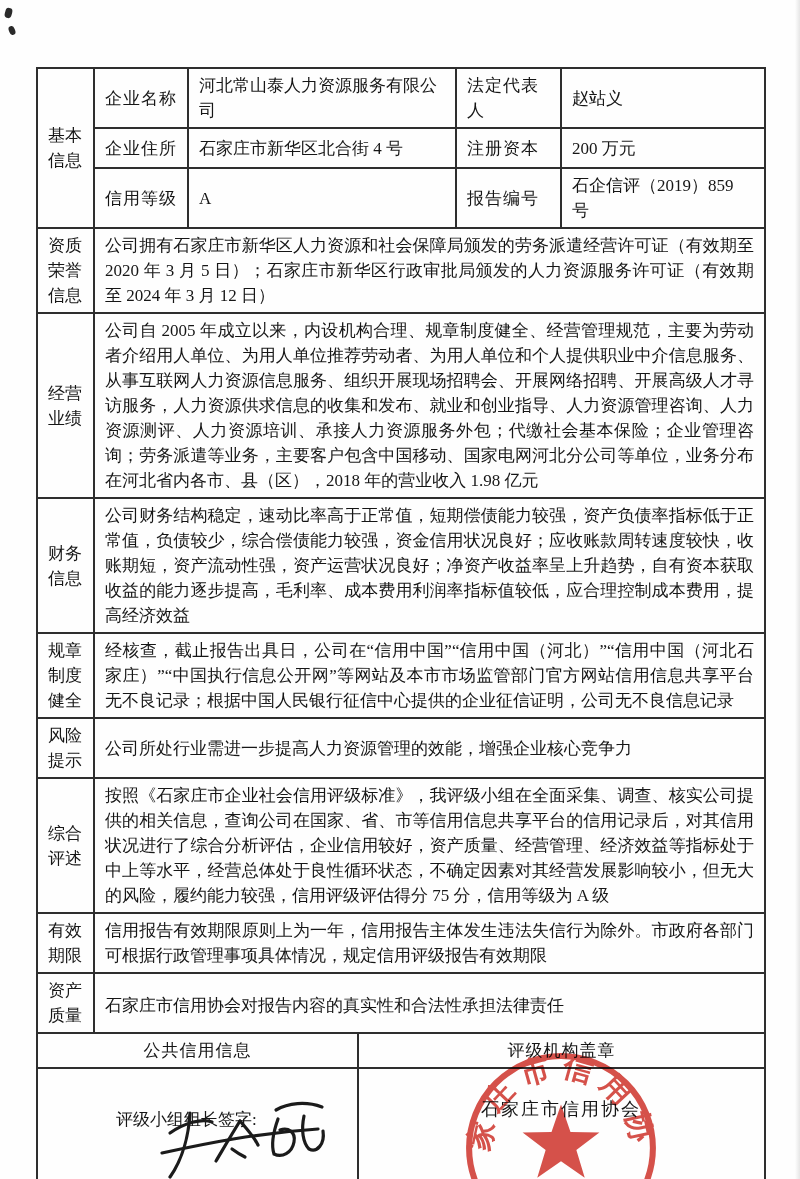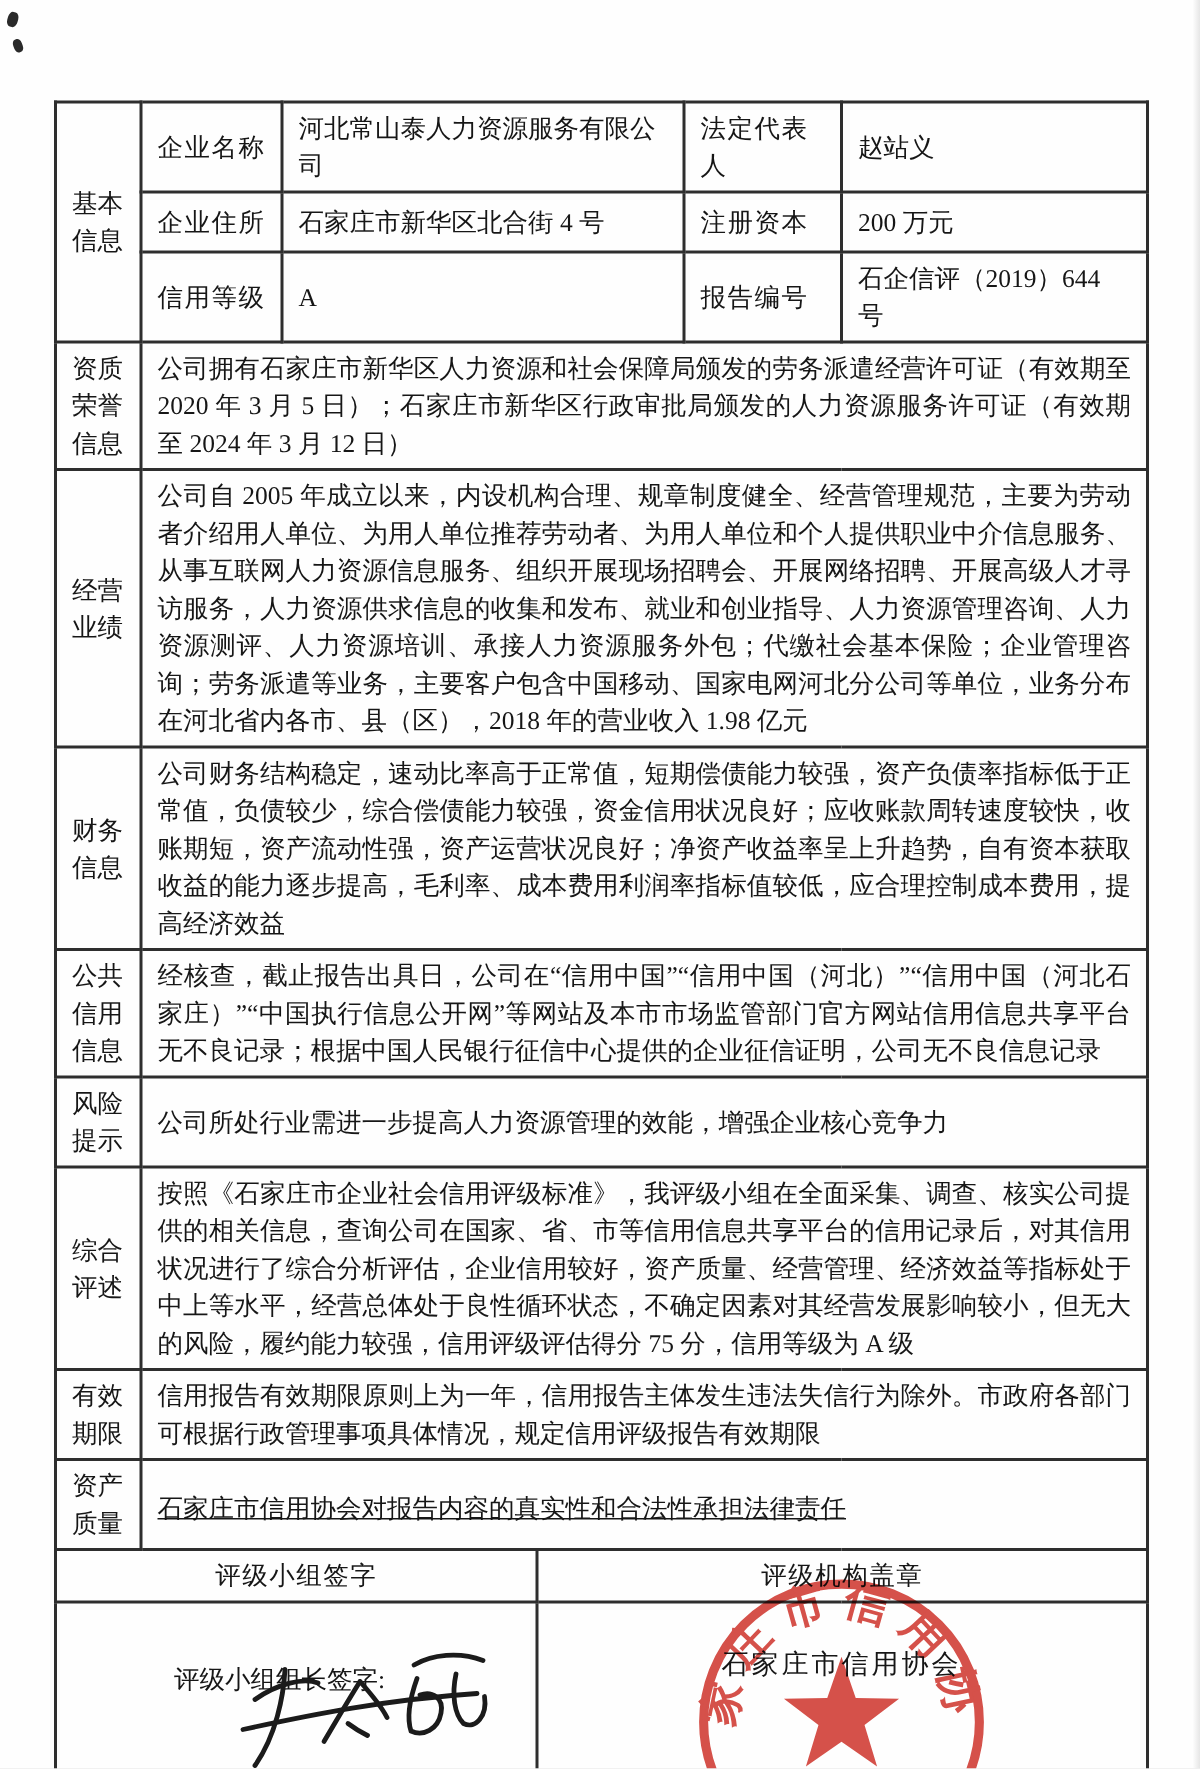--- a/index.html
+++ b/index.html
@@ -43,21 +43,21 @@
   td.rowhead{
     text-align:left;
     padding:4px 8px;
     font-size:17.5px;
     line-height:26px;
   }
   td.fieldlabel{padding-left:13px;letter-spacing:1px;}
   td.fieldvalue{padding-left:11px;}
   td.content{text-align:justify;padding:6px 11px 6px 11px;}
   tr.r-risk td.content{padding-top:10px;padding-bottom:10px;}
-  tr.r-legal td.content{padding-top:12px;padding-bottom:8px;text-decoration:underline;}
+  tr.r-legal td.content{padding-top:12px;padding-bottom:8px;}
 
   tr.bi1 td{height:50px;}
   tr.bi2 td{height:30px;}
   tr.bi3 td{height:29px;}
 
   td.signhead{height:24px;text-align:center;letter-spacing:1px;}
   td.signbody{height:151px;position:relative;padding:0;}
 
   .leader-label{position:absolute;left:78px;top:38px;font-size:17px;}
   .sig-svg{position:absolute;left:118px;top:28px;}
@@ -101,58 +101,58 @@
     <tr class="bi2">
       <td class="fieldlabel">企业住所</td>
       <td class="fieldvalue" colspan="2">石家庄市新华区北合街 4 号</td>
       <td class="fieldlabel">注册资本</td>
       <td class="fieldvalue">200 万元</td>
     </tr>
     <tr class="bi3">
       <td class="fieldlabel">信用等级</td>
       <td class="fieldvalue" colspan="2">A</td>
       <td class="fieldlabel">报告编号</td>
-      <td class="fieldvalue">石企信评（2019）644 号</td>
+      <td class="fieldvalue">石企信评（2019）859 号</td>
     </tr>
 
     <tr>
       <td class="rowhead">资质荣誉信息</td>
       <td class="content" colspan="5">公司拥有石家庄市新华区人力资源和社会保障局颁发的劳务派遣经营许可证（有效期至 2020 年 3 月 5 日）；石家庄市新华区行政审批局颁发的人力资源服务许可证（有效期至 2024 年 3 月 12 日）</td>
     </tr>
     <tr>
       <td class="rowhead">经营业绩</td>
       <td class="content" colspan="5">公司自 2005 年成立以来，内设机构合理、规章制度健全、经营管理规范，主要为劳动者介绍用人单位、为用人单位推荐劳动者、为用人单位和个人提供职业中介信息服务、从事互联网人力资源信息服务、组织开展现场招聘会、开展网络招聘、开展高级人才寻访服务，人力资源供求信息的收集和发布、就业和创业指导、人力资源管理咨询、人力资源测评、人力资源培训、承接人力资源服务外包；代缴社会基本保险；企业管理咨询；劳务派遣等业务，主要客户包含中国移动、国家电网河北分公司等单位，业务分布在河北省内各市、县（区），2018 年的营业收入 1.98 亿元</td>
     </tr>
     <tr>
       <td class="rowhead">财务信息</td>
       <td class="content" colspan="5">公司财务结构稳定，速动比率高于正常值，短期偿债能力较强，资产负债率指标低于正常值，负债较少，综合偿债能力较强，资金信用状况良好；应收账款周转速度较快，收账期短，资产流动性强，资产运营状况良好；净资产收益率呈上升趋势，自有资本获取收益的能力逐步提高，毛利率、成本费用利润率指标值较低，应合理控制成本费用，提高经济效益</td>
     </tr>
     <tr>
-      <td class="rowhead">公共信用信息</td>
+      <td class="rowhead">规章制度健全</td>
       <td class="content" colspan="5">经核查，截止报告出具日，公司在“信用中国”“信用中国（河北）”“信用中国（河北石家庄）”“中国执行信息公开网”等网站及本市市场监管部门官方网站信用信息共享平台无不良记录；根据中国人民银行征信中心提供的企业征信证明，公司无不良信息记录</td>
     </tr>
     <tr class="r-risk">
       <td class="rowhead">风险提示</td>
       <td class="content" colspan="5">公司所处行业需进一步提高人力资源管理的效能，增强企业核心竞争力</td>
     </tr>
     <tr>
       <td class="rowhead">综合评述</td>
       <td class="content" colspan="5">按照《石家庄市企业社会信用评级标准》，我评级小组在全面采集、调查、核实公司提供的相关信息，查询公司在国家、省、市等信用信息共享平台的信用记录后，对其信用状况进行了综合分析评估，企业信用较好，资产质量、经营管理、经济效益等指标处于中上等水平，经营总体处于良性循环状态，不确定因素对其经营发展影响较小，但无大的风险，履约能力较强，信用评级评估得分 75 分，信用等级为 A 级</td>
     </tr>
     <tr>
       <td class="rowhead">有效期限</td>
       <td class="content" colspan="5">信用报告有效期限原则上为一年，信用报告主体发生违法失信行为除外。市政府各部门可根据行政管理事项具体情况，规定信用评级报告有效期限</td>
     </tr>
     <tr class="r-legal">
       <td class="rowhead">资产质量</td>
       <td class="content" colspan="5">石家庄市信用协会对报告内容的真实性和合法性承担法律责任</td>
     </tr>
 
     <tr>
-      <td class="signhead" colspan="3">评级小组签字</td>
+      <td class="signhead" colspan="3">公共信用信息</td>
       <td class="signhead" colspan="3">评级机构盖章</td>
     </tr>
 
     <tr>
       <td class="signbody" colspan="3">
         <span class="leader-label">评级小组组长签字:</span>
         <svg class="sig-svg" width="190" height="92" viewBox="0 0 190 92">
           <g fill="none" stroke="#1b1b1b" stroke-width="3.2" stroke-linecap="round">
             <path d="M34,16 C33,34 28,60 14,80"></path>
             <path d="M14,36 C28,26 46,21 56,25"></path>

